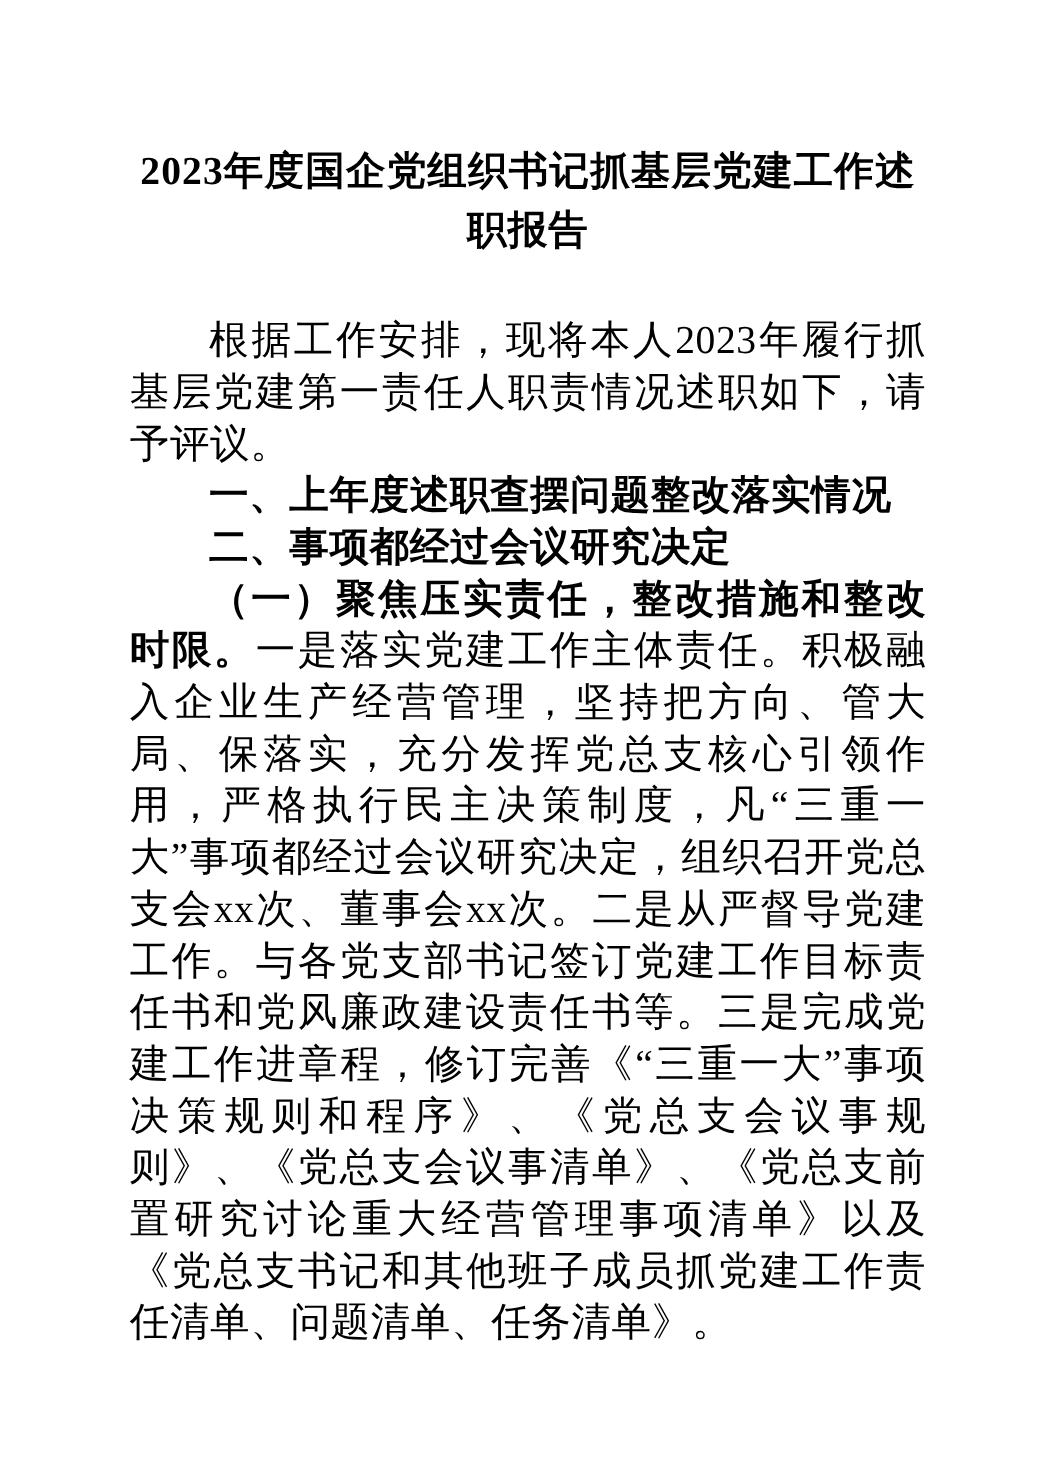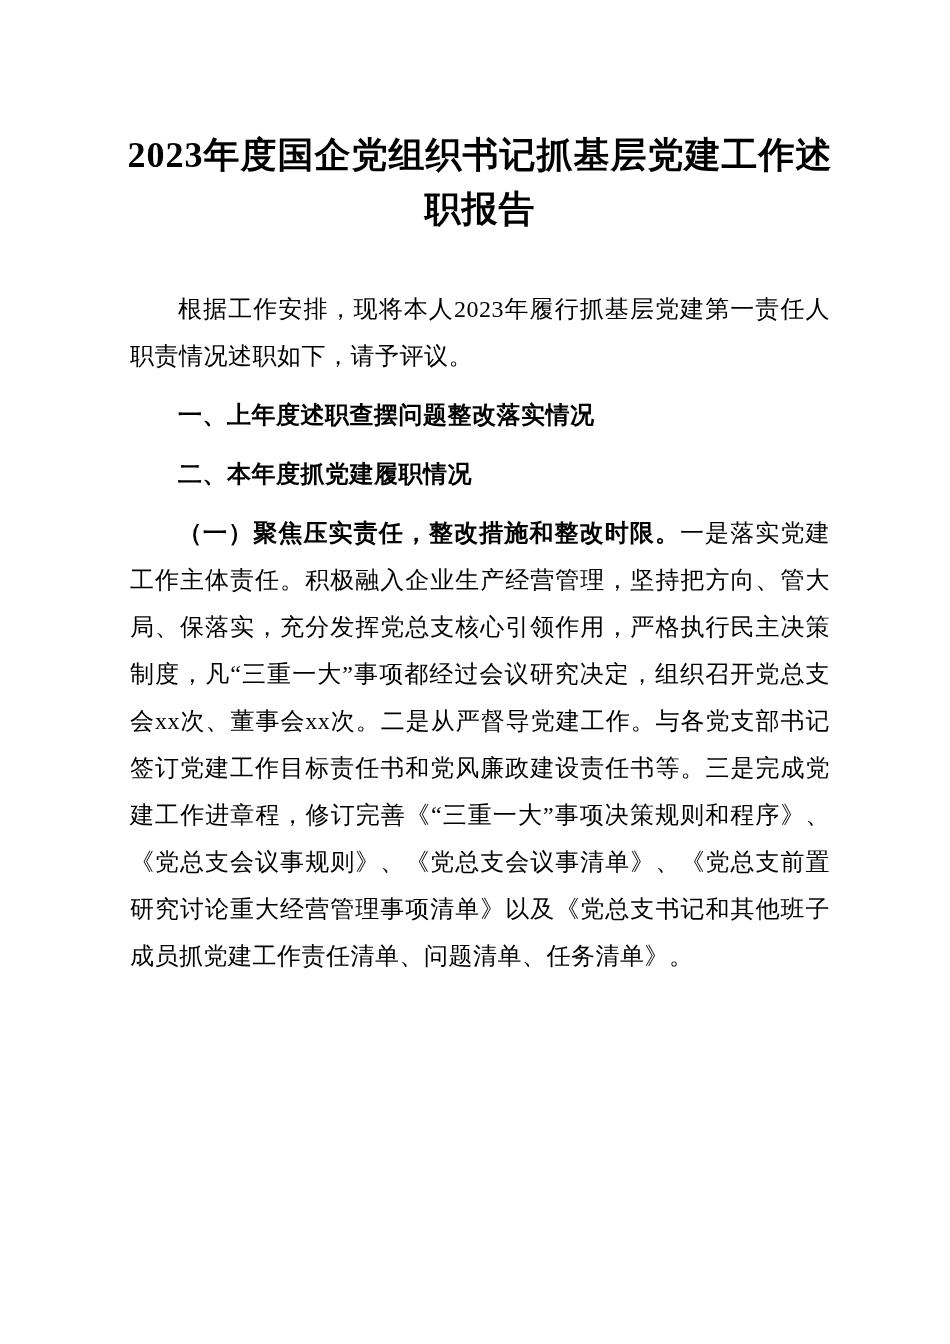--- a/index.html
+++ b/index.html
@@ -24,22 +24,22 @@
   .doc-title {
     font-size: 36px;
     font-weight: bold;
     text-align: center;
     line-height: 1.5;
     margin: 0 0 50px 0;
     letter-spacing: 1px;
     font-family: "Liberation Serif", "DejaVu Serif", serif;
   }
   p.para {
-    margin: 12px;
-    font-size: 24px;
+    margin: 0;
+    font-size: 36px;
     line-height: 47px;
     text-align: justify;
     text-indent: 2em;
     letter-spacing: 0.5px;
     word-break: break-all;
   }
   p.heading {
     font-weight: bold;
     font-family: Liberation Serif, serif;
     letter-spacing: 0.5px;
@@ -53,17 +53,17 @@
 
 <div class="page">
 
   <h1 class="doc-title">2023年度国企党组织书记抓基层党建工作述职报告</h1>
 
   <p class="para">根据工作安排，现将本人2023年履行抓基层党建第一责任人职责情况述职如下，请予评议。</p>
 
   <p class="para heading">一、上年度述职查摆问题整改落实情况</p>
 
 
-  <p class="para heading">二、本年度抓党建履职情况</p>
+  <p class="para heading">二、事项都经过会议研究决定</p>
 
   <p class="para"><span class="lead-bold">（一）聚焦压实责任，整改措施和整改时限。</span><span>一是落实党建工作主体责任。积极融入企业生产经营管理，坚持把方向、管大局、保落实，充分发挥党总支核心引领作用，严格执行民主决策制度，凡“三重一大”事项都经过会议研究决定，组织召开党总支会xx次、董事会xx次。二是从严督导党建工作。与各党支部书记签订党建工作目标责任书和党风廉政建设责任书等。三是完成党建工作进章程，修订完善《“三重一大”事项决策规则和程序》、《党总支会议事规则》、《党总支会议事清单》、《党总支前置研究讨论重大经营管理事项清单》以及《党总支书记和其他班子成员抓党建工作责任清单、问题清单、任务清单》。</span></p>
 
 </div>
 
 </body></html>

